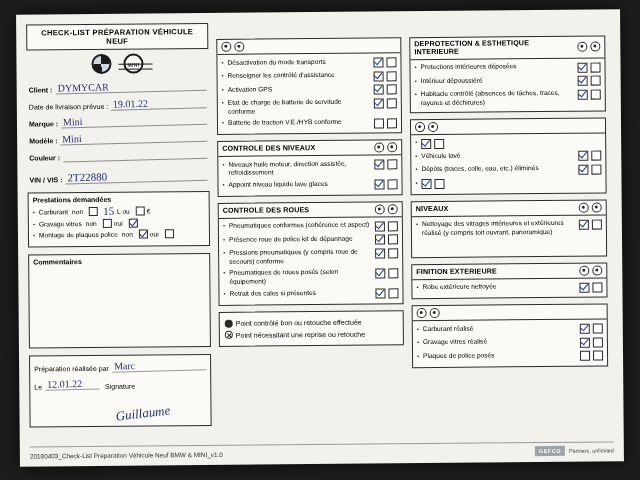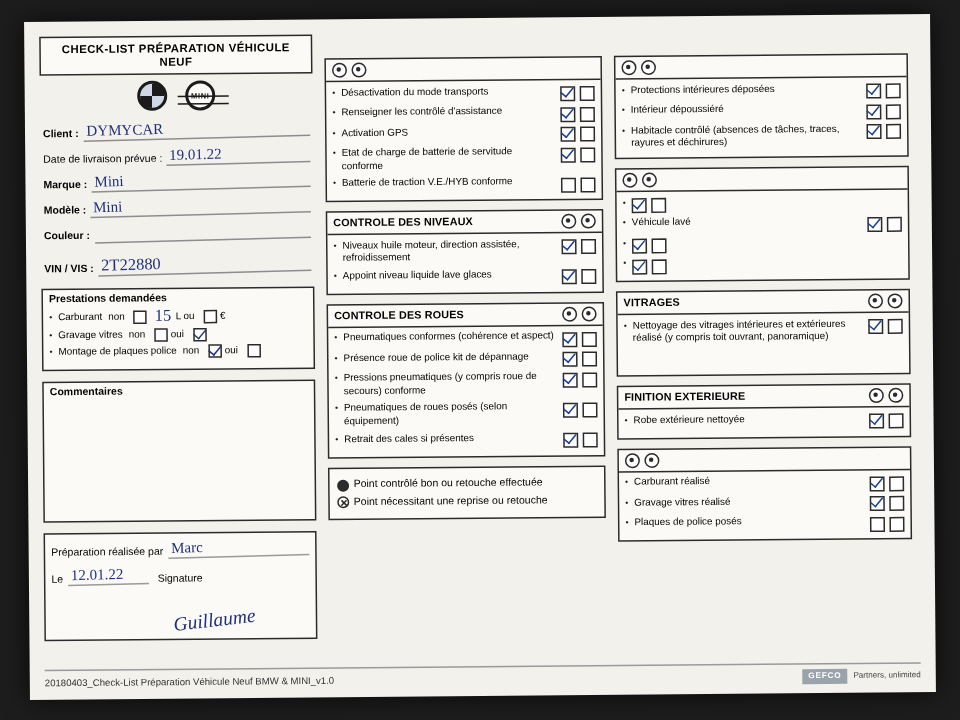--- a/index.html
+++ b/index.html
@@ -315,20 +315,21 @@
             </span>
           <span>Point nécessitant une reprise ou retouche</span>
         </div>
       </div>
     </div>
 
     <div class="col" style="left:393px;top:26px;width:196px;">
 
       <div class="panel">
         <div class="panel-head">
+          <span class="htxt">DEPROTECTION &amp; ESTHETIQUE INTERIEURE</span>
           <span class="boxes">
             <span class="hb"></span>
             <span class="hb"></span>
           </span>
         </div>
         <div class="rows">
           <div class="row">
               <span class="bullet">•</span>
               <span class="rtxt">Protections intérieures déposées</span>
               <span class="cbs">
@@ -373,38 +374,39 @@
           <div class="row">
               <span class="bullet">•</span>
               <span class="rtxt">Véhicule lavé</span>
               <span class="cbs">
                 <span class="cb ticked"></span>
                 <span class="cb"></span>
               </span>
             </div>
           <div class="row">
               <span class="bullet">•</span>
-              <span class="cbs">
-                <span class="cb ticked"></span>
-                <span class="cb"></span>
-              </span>
-            </div>
-          <div class="row">
-              <span class="bullet">•</span>
-              <span class="cbs">
-                <span class="cb ticked"></span>
-                <span class="cb"></span>
-              </span>
-            </div>
-        </div>
-      </div>
-
-      <div class="panel">
-        <div class="panel-head">
-          <span class="htxt">VITRAGES</span>
+              <span class="rtxt">Dépôts (traces, colle, eau, etc.) éliminés</span>
+              <span class="cbs">
+                <span class="cb ticked"></span>
+                <span class="cb"></span>
+              </span>
+            </div>
+          <div class="row">
+              <span class="bullet">•</span>
+              <span class="cbs">
+                <span class="cb ticked"></span>
+                <span class="cb"></span>
+              </span>
+            </div>
+        </div>
+      </div>
+
+      <div class="panel">
+        <div class="panel-head">
+          <span class="htxt">NIVEAUX</span>
           <span class="boxes">
             <span class="hb"></span>
             <span class="hb"></span>
           </span>
         </div>
         <div class="rows">
           <div class="row" style="min-height:32px;">
               <span class="bullet">•</span>
               <span class="rtxt">Nettoyage des vitrages intérieures et extérieures réalisé (y compris toit ouvrant, panoramique)</span>
               <span class="cbs">

